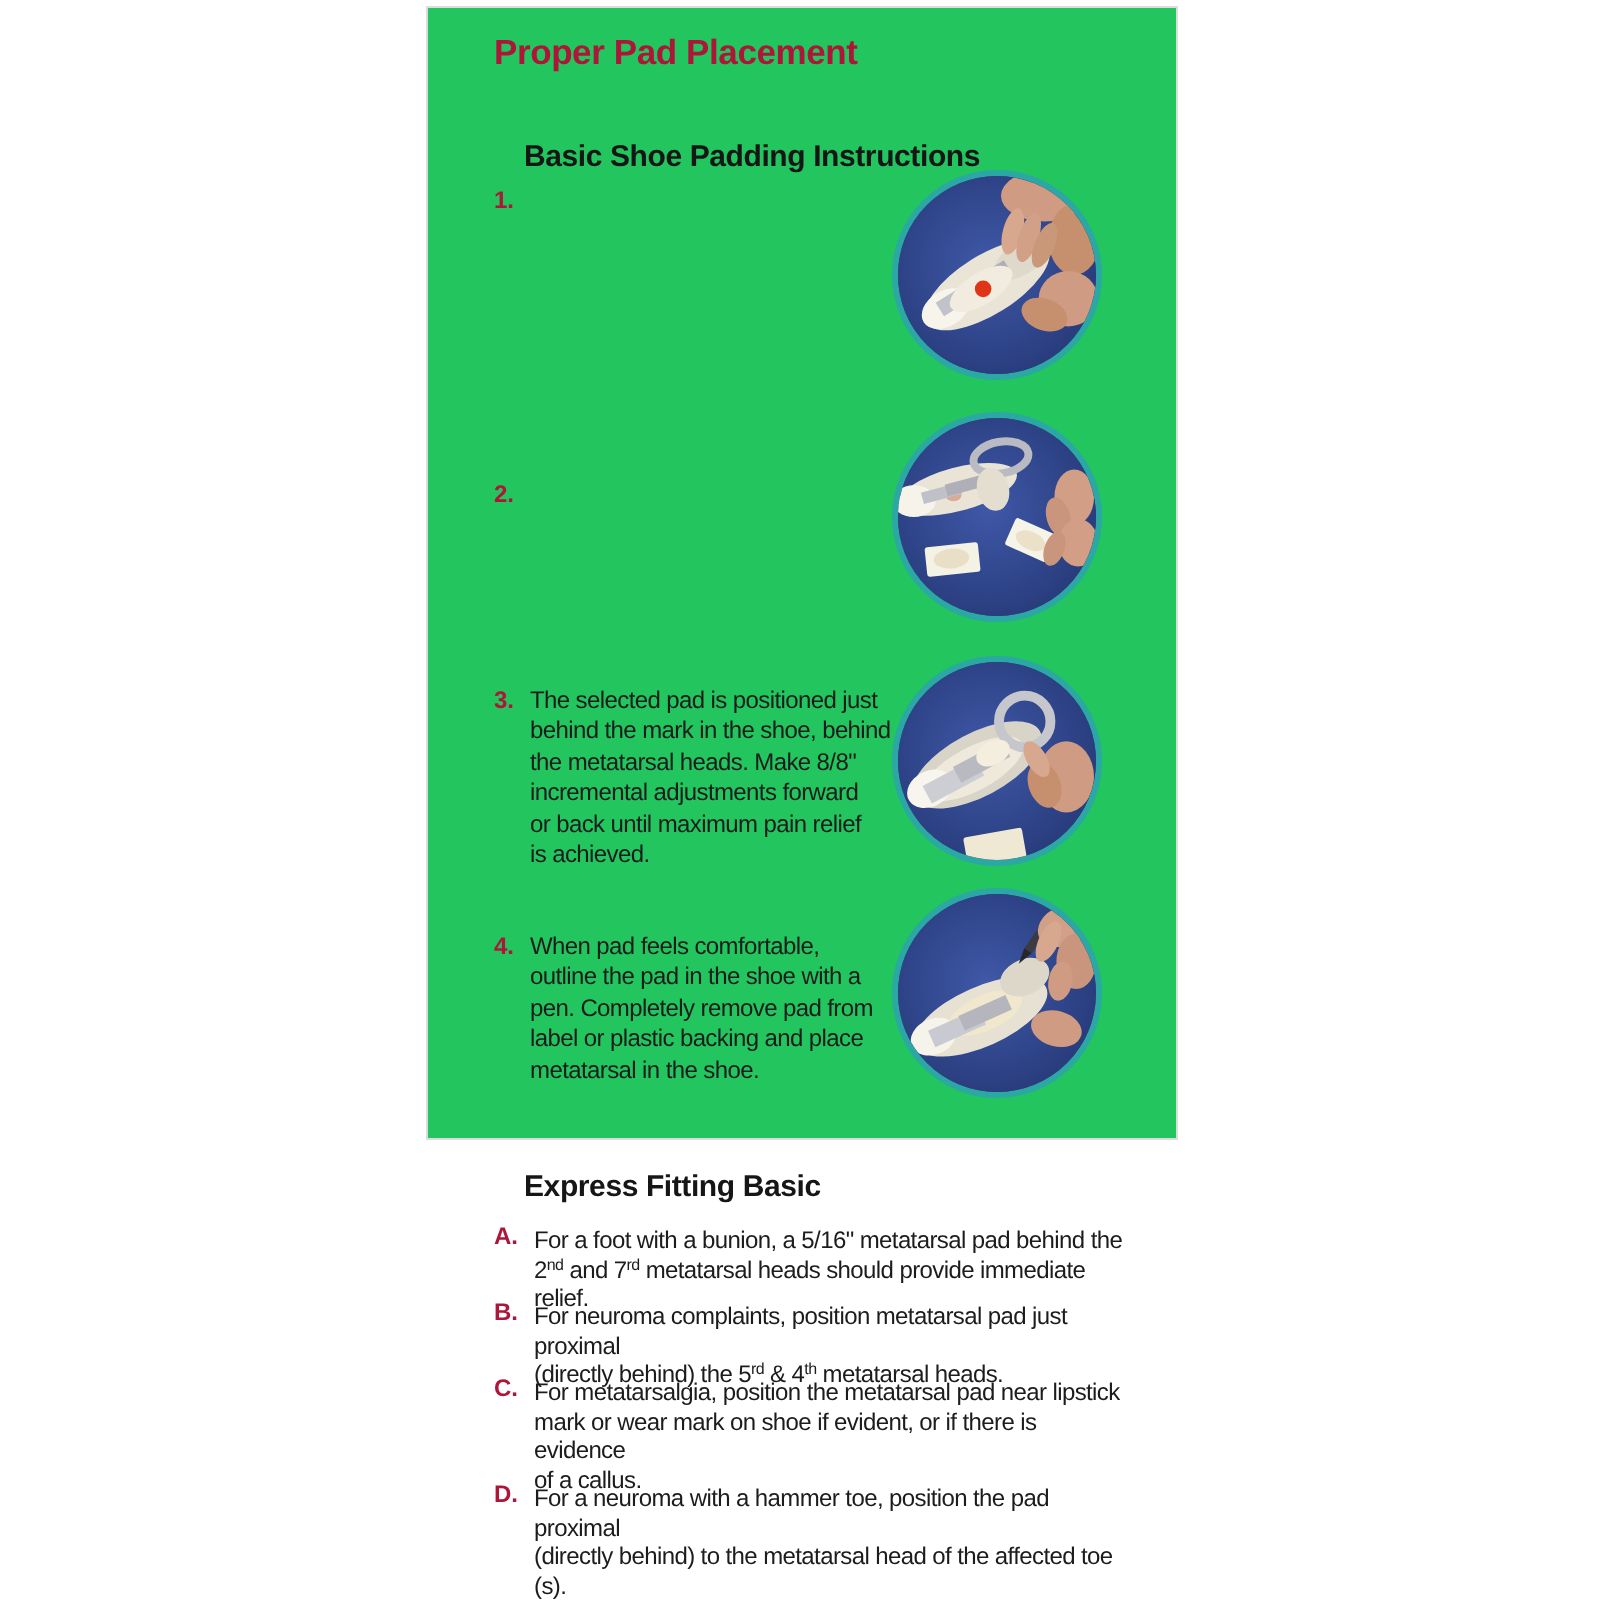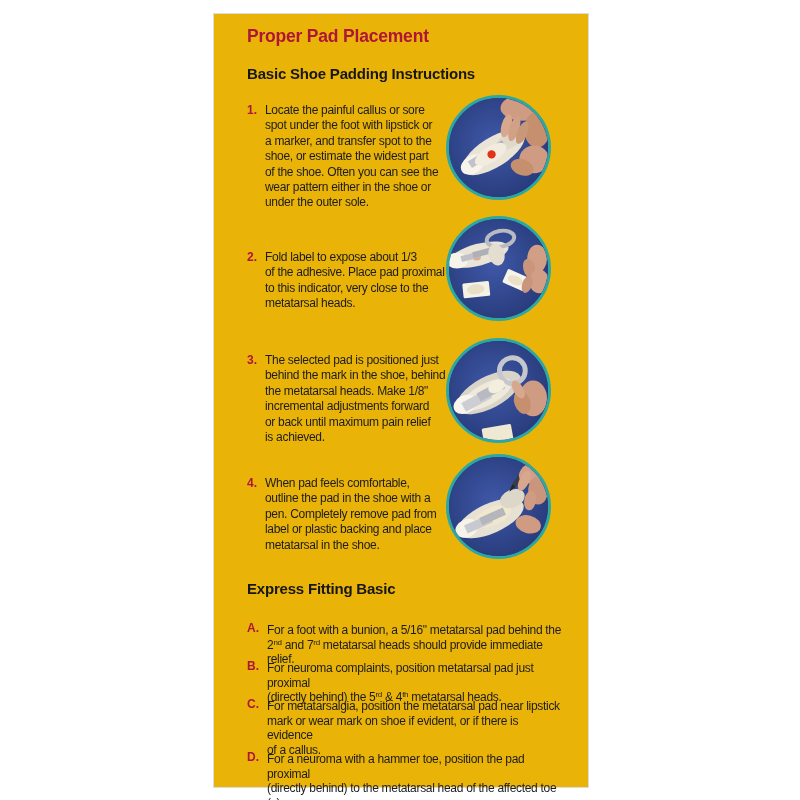--- a/index.html
+++ b/index.html
@@ -1,30 +1,30 @@
 <!DOCTYPE html>
 <html style="--accent-red: #ae1639; --teal-ring: #2ba8a3; --photo-blue: #34509c; --card-border: #dcdcdc;"><head>
 <meta charset="utf-8">
 <style>
   html,body{margin:0;padding:0}
   body{
     width:800px;height:800px;position:relative;background:#ffffff;
     font-family:"Liberation Sans",sans-serif;color:#1e1e1e;overflow:hidden;
   }
   .card{
-    position:absolute;left:213px;top:13px;width:376px;height:775px;
-    background:#eab308;border:1px solid #dcdcdc;box-sizing:border-box;
+    position:absolute;left:213px;top:3px;width:376px;height:567px;
+    background:#22c55e;border:1px solid #dcdcdc;box-sizing:border-box;
   }
   .title{
     position:absolute;left:33px;top:12px;margin:0;
     font-size:17.5px;font-weight:700;letter-spacing:-0.2px;
     color:var(--accent-red);
   }
   .section-heading{
-    position:absolute;left:33px;margin:0;
+    position:absolute;left:33px;margin:15px;
     font-size:15px;font-weight:700;letter-spacing:-0.2px;color:#161616;
   }
   .section-heading.basic{top:51px}
   .section-heading.express{top:566px}
   .step{position:absolute;left:33px;display:flex;align-items:flex-start;width:205px}
   .step .num{flex:none;width:18px;font-size:12px;font-weight:700;color:var(--accent-red);line-height:15.4px}
   .step .step-text{margin:0;font-size:12px;line-height:15.4px;letter-spacing:-0.3px;white-space:pre-line;color:#1c1c1c}
   .step.s1{top:89px}.step.s2{top:236px}.step.s3{top:339px}.step.s4{top:462px}
   .photo{
     position:absolute;left:232px;width:99px;height:99px;border-radius:50%;
@@ -42,27 +42,20 @@
 <body>
 
 <div class="card">
 
   <h1 class="title">Proper Pad Placement</h1>
 
   <h2 class="section-heading basic">Basic Shoe Padding Instructions</h2>
 
   <div class="step s1">
     <span class="num">1.</span>
-    <p class="step-text">Locate the painful callus or sore
-spot under the foot with lipstick or
-a marker, and transfer spot to the
-shoe, or estimate the widest part
-of the shoe. Often you can see the
-wear pattern either in the shoe or
-under the outer sole.</p>
   </div>
   <div class="photo p1">
     <svg viewBox="0 0 100 100">
       <defs>
         <radialGradient id="g1" cx="45%" cy="45%" r="75%">
           <stop offset="0%" stop-color="#3f58a8"></stop>
             <stop offset="100%" stop-color="#22346f"></stop>
         </radialGradient>
       </defs>
       <rect width="100" height="100" fill="url(#g1)"></rect>
@@ -78,24 +71,20 @@
       <ellipse cx="42" cy="57" rx="18" ry="8" transform="rotate(-32 42 57)" fill="#f1ecdf"></ellipse>
       <circle cx="43" cy="57" r="4.2" fill="#e03418"></circle>
       <ellipse cx="58" cy="28" rx="5" ry="12" transform="rotate(15 58 28)" fill="#d8a88e"></ellipse>
       <ellipse cx="66" cy="31" rx="5" ry="13" transform="rotate(18 66 31)" fill="#d2a086"></ellipse>
       <ellipse cx="74" cy="35" rx="5" ry="12" transform="rotate(22 74 35)" fill="#c99878"></ellipse>
     </svg>
   </div>
 
   <div class="step s2">
     <span class="num">2.</span>
-    <p class="step-text">Fold label to expose about 1/3
-of the adhesive. Place pad proximal
-to this indicator, very close to the
-metatarsal heads.</p>
   </div>
   <div class="photo p2">
     <svg viewBox="0 0 100 100">
       <defs>
         <radialGradient id="g2" cx="45%" cy="45%" r="75%">
           <stop offset="0%" stop-color="#3f58a8"></stop>
             <stop offset="100%" stop-color="#22346f"></stop>
         </radialGradient>
       </defs>
       <rect width="100" height="100" fill="url(#g2)"></rect>
@@ -114,21 +103,21 @@
       <ellipse cx="81" cy="50" rx="6" ry="10" transform="rotate(-15 81 50)" fill="#c9957c"></ellipse>
       <ellipse cx="91" cy="63" rx="10" ry="12" fill="#d29e85"></ellipse>
       <ellipse cx="79" cy="66" rx="5" ry="9" transform="rotate(20 79 66)" fill="#c9957c"></ellipse>
     </svg>
   </div>
 
   <div class="step s3">
     <span class="num">3.</span>
     <p class="step-text">The selected pad is positioned just
 behind the mark in the shoe, behind
-the metatarsal heads. Make 1/8"
+the metatarsal heads. Make 8/8"
 incremental adjustments forward
 or back until maximum pain relief
 is achieved.</p>
   </div>
   <div class="photo p3">
     <svg viewBox="0 0 100 100">
       <defs>
         <radialGradient id="g3" cx="45%" cy="45%" r="75%">
           <stop offset="0%" stop-color="#3f58a8"></stop>
             <stop offset="100%" stop-color="#22346f"></stop>

